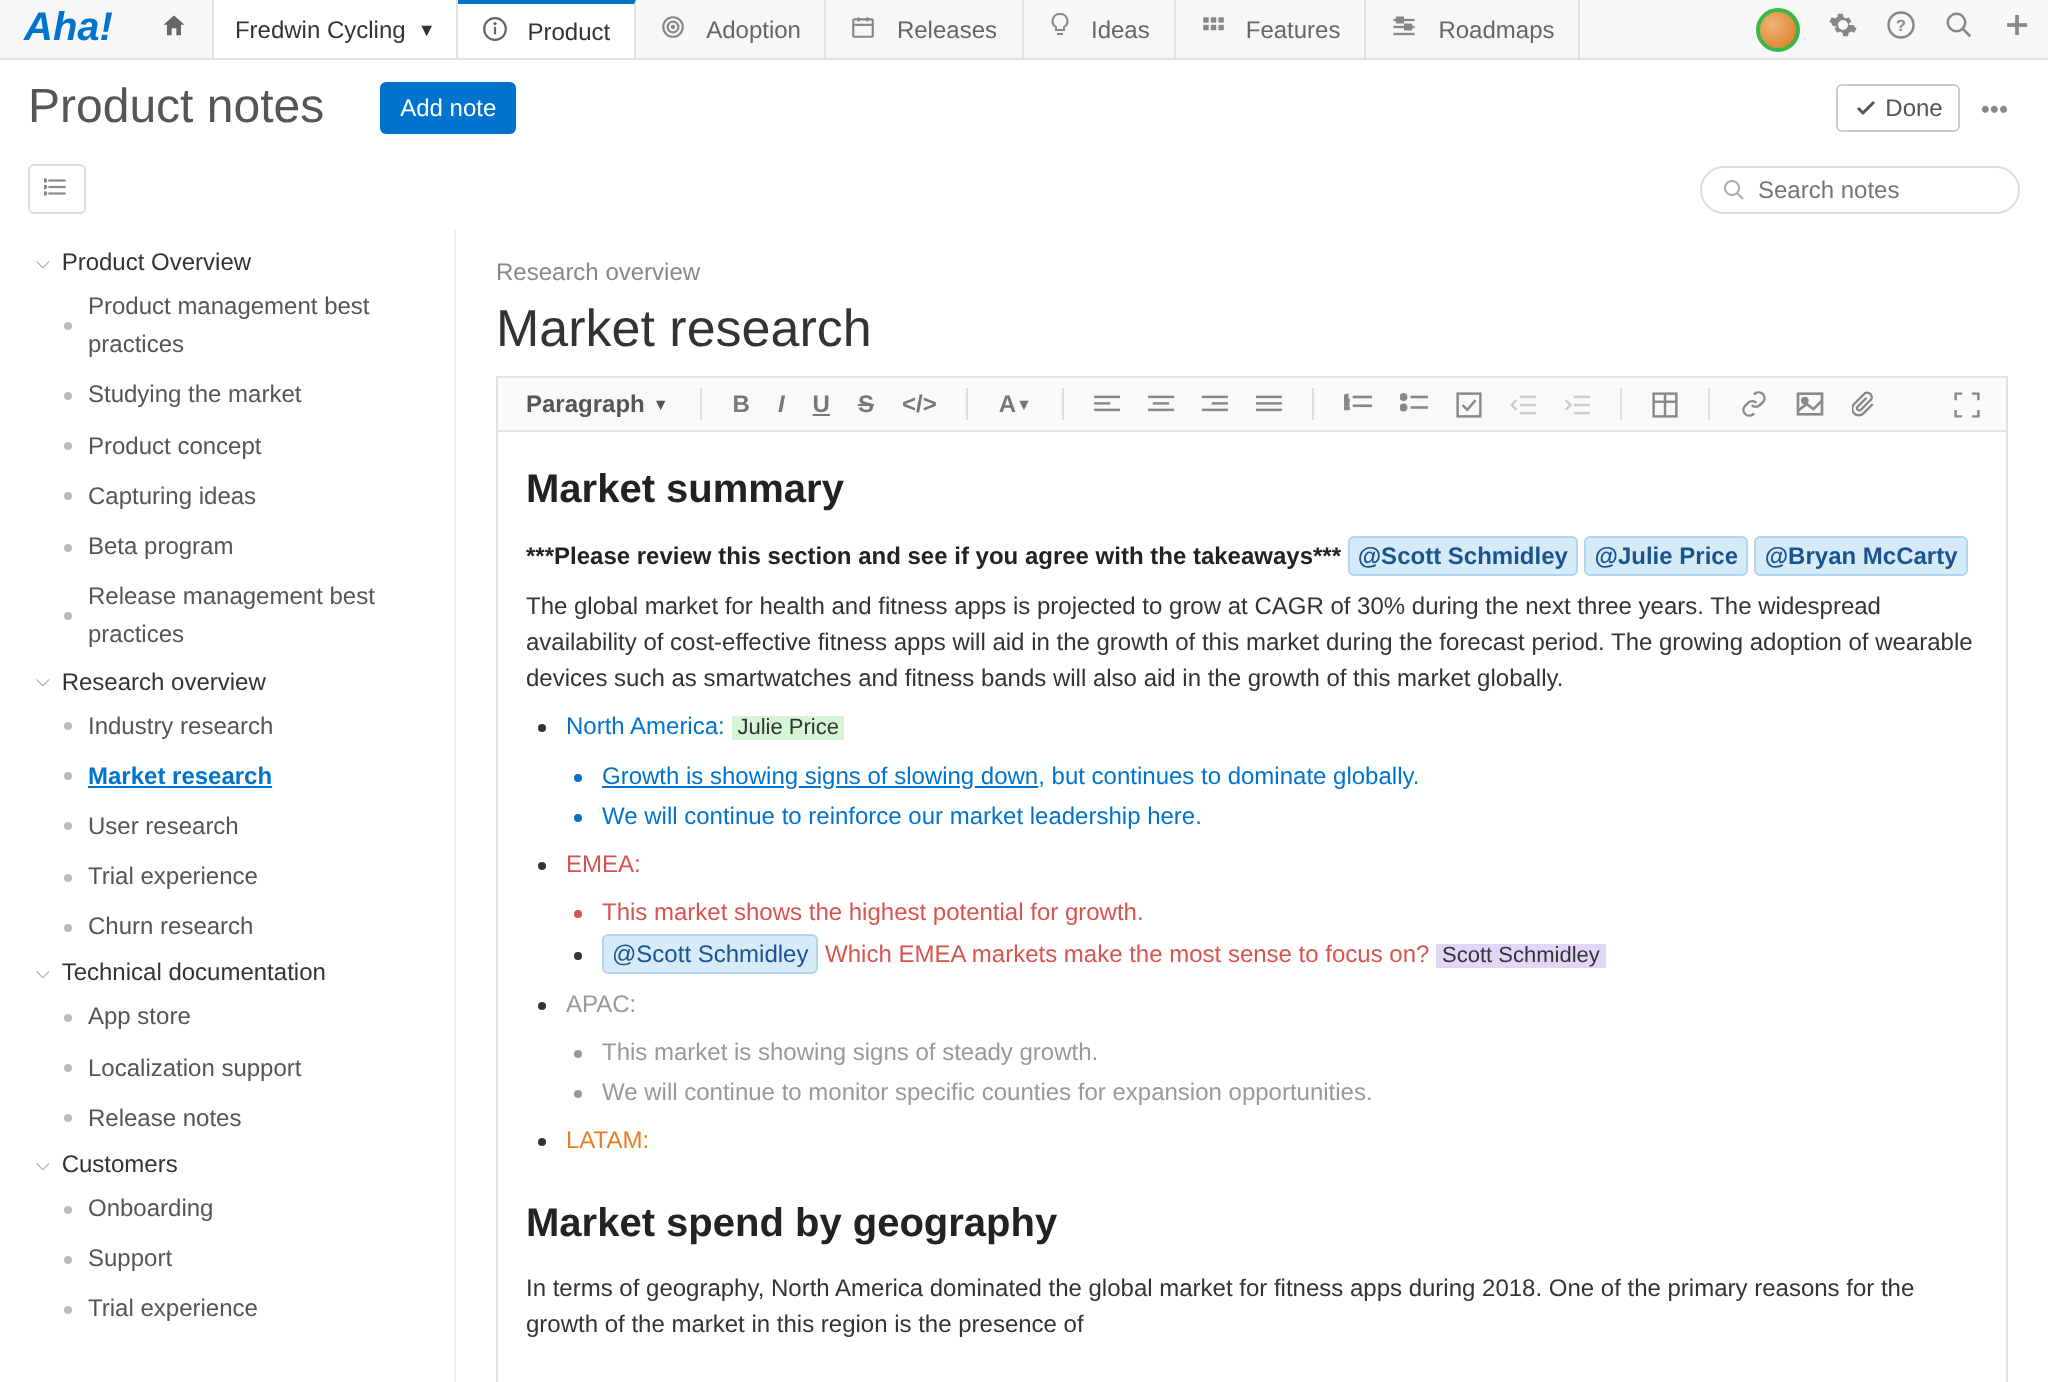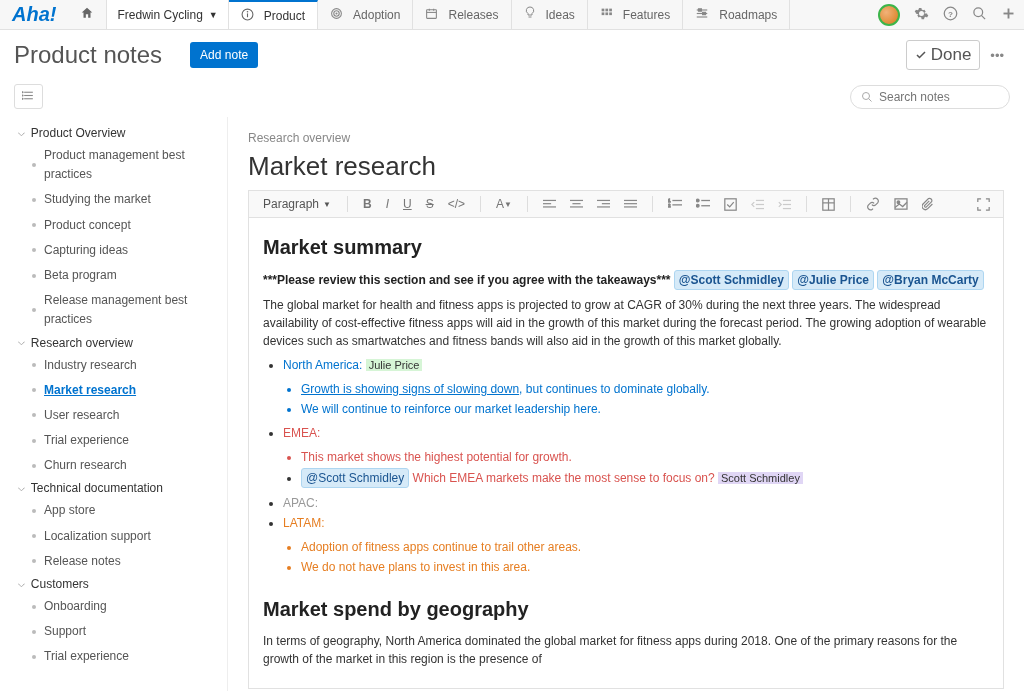--- a/index.html
+++ b/index.html
@@ -14,42 +14,42 @@
 .nav-item.active { background: #fff; color: #333; border-top: 2px solid #0073cf; }
 .topnav-spacer { flex: 1; }
 .topnav-right { display: flex; align-items: center; padding-right: 8px; gap: 14px; }
 .avatar { width: 22px; height: 22px; border-radius: 50%; background: radial-gradient(circle at 35% 35%, #f2b279, #d67c1c); border: 2px solid #3cb54a; }
 .topnav-right .ico { color: #888; cursor: pointer; font-size: 15px; }
 
 .page-header { display: flex; align-items: center; padding: 10px 14px; }
 .page-title { font-size: 24px; font-weight: 300; color: #555; margin-right: 28px; }
 .btn-primary { background: #0073cf; color: #fff; border: none; padding: 6px 10px; border-radius: 3px; font-size: 12px; cursor: pointer; }
 .page-header-spacer { flex: 1; }
-.done-btn { display: flex; align-items: center; border: 1px solid #ccc; border-radius: 3px; padding: 4px 8px; font-size: 17px; color: #555; cursor: pointer; background: #fff; margin-right: 4px;}
+.done-btn { display: flex; align-items: center; border: 1px solid #ccc; border-radius: 3px; padding: 4px 8px; font-size: 12px; color: #555; cursor: pointer; background: #fff; margin-right: 4px;}
 .done-btn svg { margin-right: 4px; }
 .more-dots { color: #888; padding: 4px 6px; cursor: pointer; }
 
 .secondary-bar { display: flex; align-items: center; padding: 4px 14px 8px; }
 .list-toggle { border: 1px solid #ddd; border-radius: 3px; padding: 4px 7px; color: #888; cursor: pointer; font-size: 13px; }
 .search-box { margin-left: auto; border: 1px solid #ddd; border-radius: 14px; padding: 4px 10px; width: 160px; display: flex; align-items: center; color: #999; }
 .search-box input { border: none; outline: none; font-size: 12px; margin-left: 6px; width: 120px; }
 
 .layout { display: flex; height: calc(100vh - 112px); }
 .sidebar { width: 228px; border-right: 1px solid #eee; overflow-y: auto; padding-top: 6px; }
 .tree-group-header { display: flex; align-items: center; padding: 3px 10px 3px 18px; color: #333; cursor: pointer; font-size: 12px; }
 .tree-group-header .caret { margin-right: 6px; font-size: 9px; color: #888; transform: rotate(0); }
 .tree-item { display: flex; align-items: center; padding: 3px 10px 3px 32px; color: #555; cursor: pointer; font-size: 12px; line-height: 1.6; }
 .tree-item .bullet { width:4px; height:4px; background:#bbb; border-radius:50%; margin-right:8px; flex-shrink:0; }
 .tree-item.active { color: #0073cf; font-weight: bold; text-decoration: underline; }
 
 .main { flex: 1; overflow-y: auto; padding: 14px 20px 40px; }
 .breadcrumb { font-size: 12px; color: #888; margin-bottom: 6px; }
 .doc-title { font-size: 26px; font-weight: 400; color: #333; margin-bottom: 8px; }
 
-.editor-toolbar { display: flex; align-items: center; border: 1px solid #e1e1e1; background: #f9f9f9; padding: 4px 8px; gap: 4px; flex-wrap: wrap; }
+.editor-toolbar { display: flex; align-items: center; border: 1px solid #e1e1e1; background: #f9f9f9; padding: 4px 8px; gap: 4px; flex-wrap: wrap; font-weight: bold; }
 .tb-sep { width: 1px; height: 16px; background: #ddd; margin: 0 6px; }
 .tb-btn { color: #777; padding: 2px 5px; cursor: pointer; font-size: 12px; display: inline-flex; align-items: center; }
 .tb-para { font-size: 12px; color: #555; padding: 2px 6px; display: flex; align-items: center;}
 .tb-para .caret { font-size: 8px; margin-left: 4px; }
 .editor-toolbar .expand { margin-left: auto; }
 
 .doc-body { border: 1px solid #e1e1e1; border-top: none; padding: 14px; font-size: 13px; line-height: 1.5; }
 .doc-body h2 { font-size: 20px; font-weight: bold; margin-bottom: 8px; color: #222; }
 .doc-body h2.second { margin-top: 18px; }
 .doc-body p { margin: 6px 0; font-size: 12px; }
@@ -424,26 +424,26 @@
             <li class="blue-text">We will continue to reinforce our market leadership here.</li>
           </ul>
         </li>
         <li><span class="red-text">EMEA:</span>
           <ul class="bullets sub">
             <li class="red-text">This market shows the highest potential for growth.</li>
             <li><span class="mention">@Scott Schmidley</span><span class="red-text"> Which EMEA markets make the most sense to focus on?</span> <span class="comment-tag purple">Scott Schmidley</span></li>
           </ul>
         </li>
         <li><span class="gray-text">APAC:</span>
+          <ul class="bullets sub">
+            <li class="gray-text">This market is showing signs of steady growth.</li>
+            <li class="gray-text">We will continue to monitor specific counties for expansion opportunities.</li>
+          </ul>
         </li>
         <li><span class="orange-text">LATAM:</span>
-          <ul class="bullets sub">
-            <li class="orange-text">Adoption of fitness apps continue to trail other areas.</li>
-            <li class="orange-text">We do not have plans to invest in this area.</li>
-          </ul>
         </li>
       </ul>
 
       <h2 class="second">Market spend by geography</h2>
       <p><span>In terms of geography, North America dominated the global market for fitness apps during 2018. One of the primary reasons for the growth of the market in this region is the presence of </span></p>
 
     </div>
   </div>
 </div>
 

